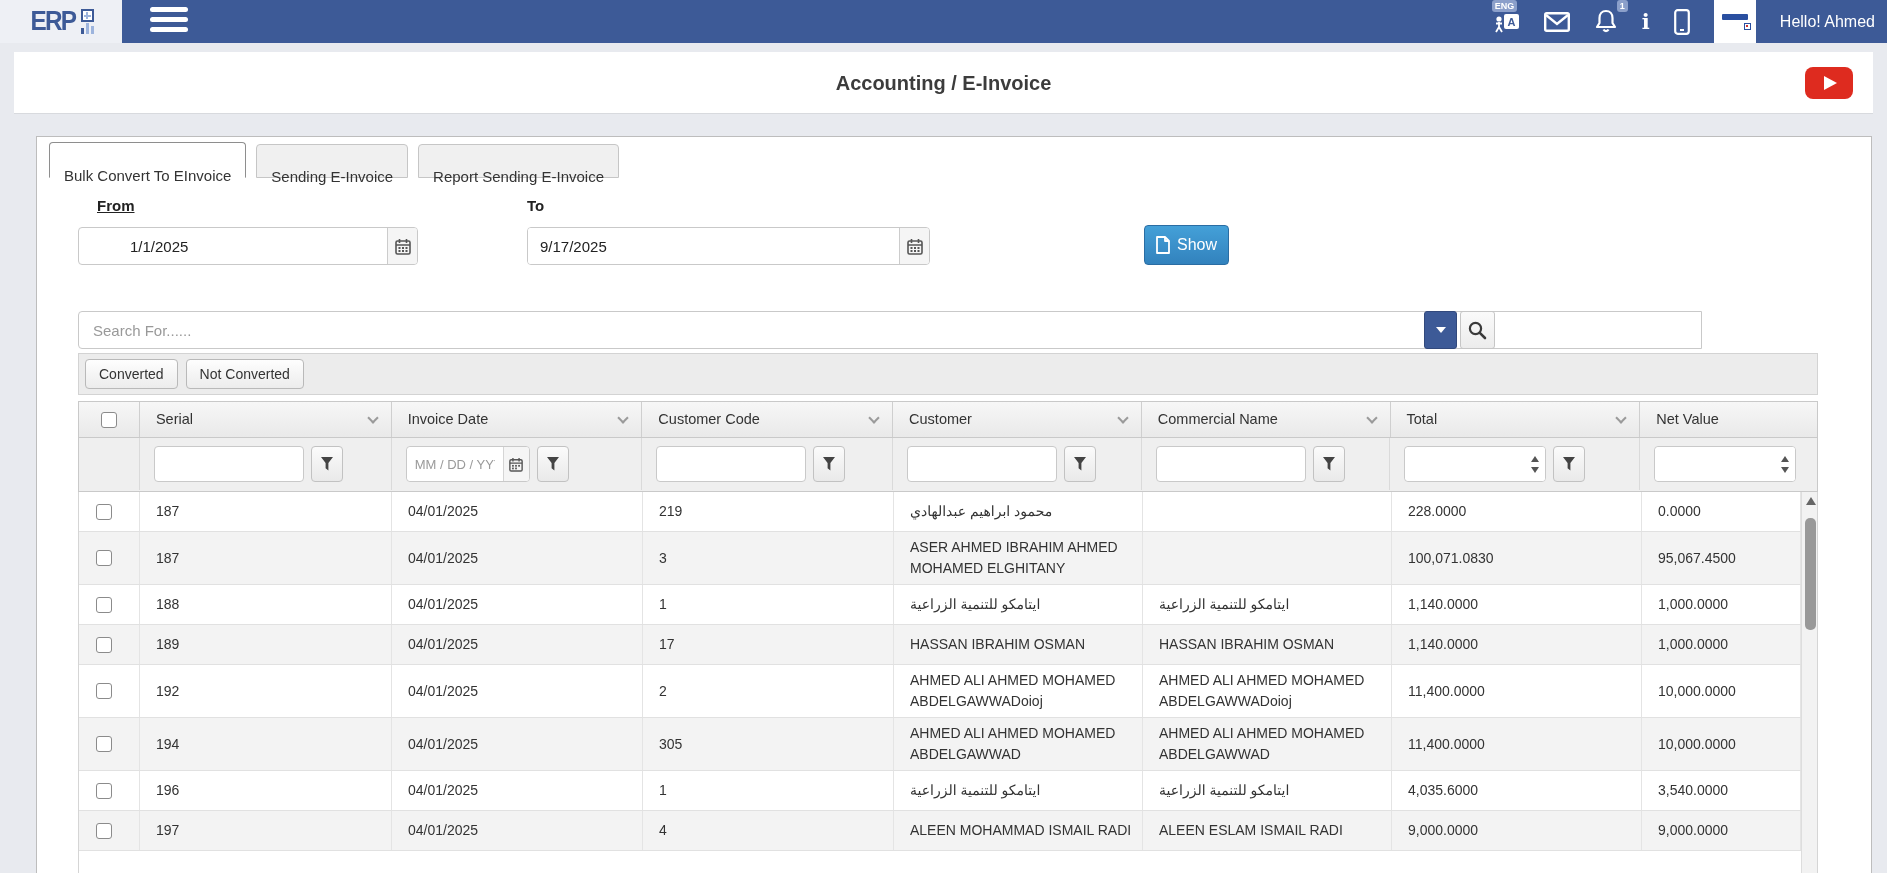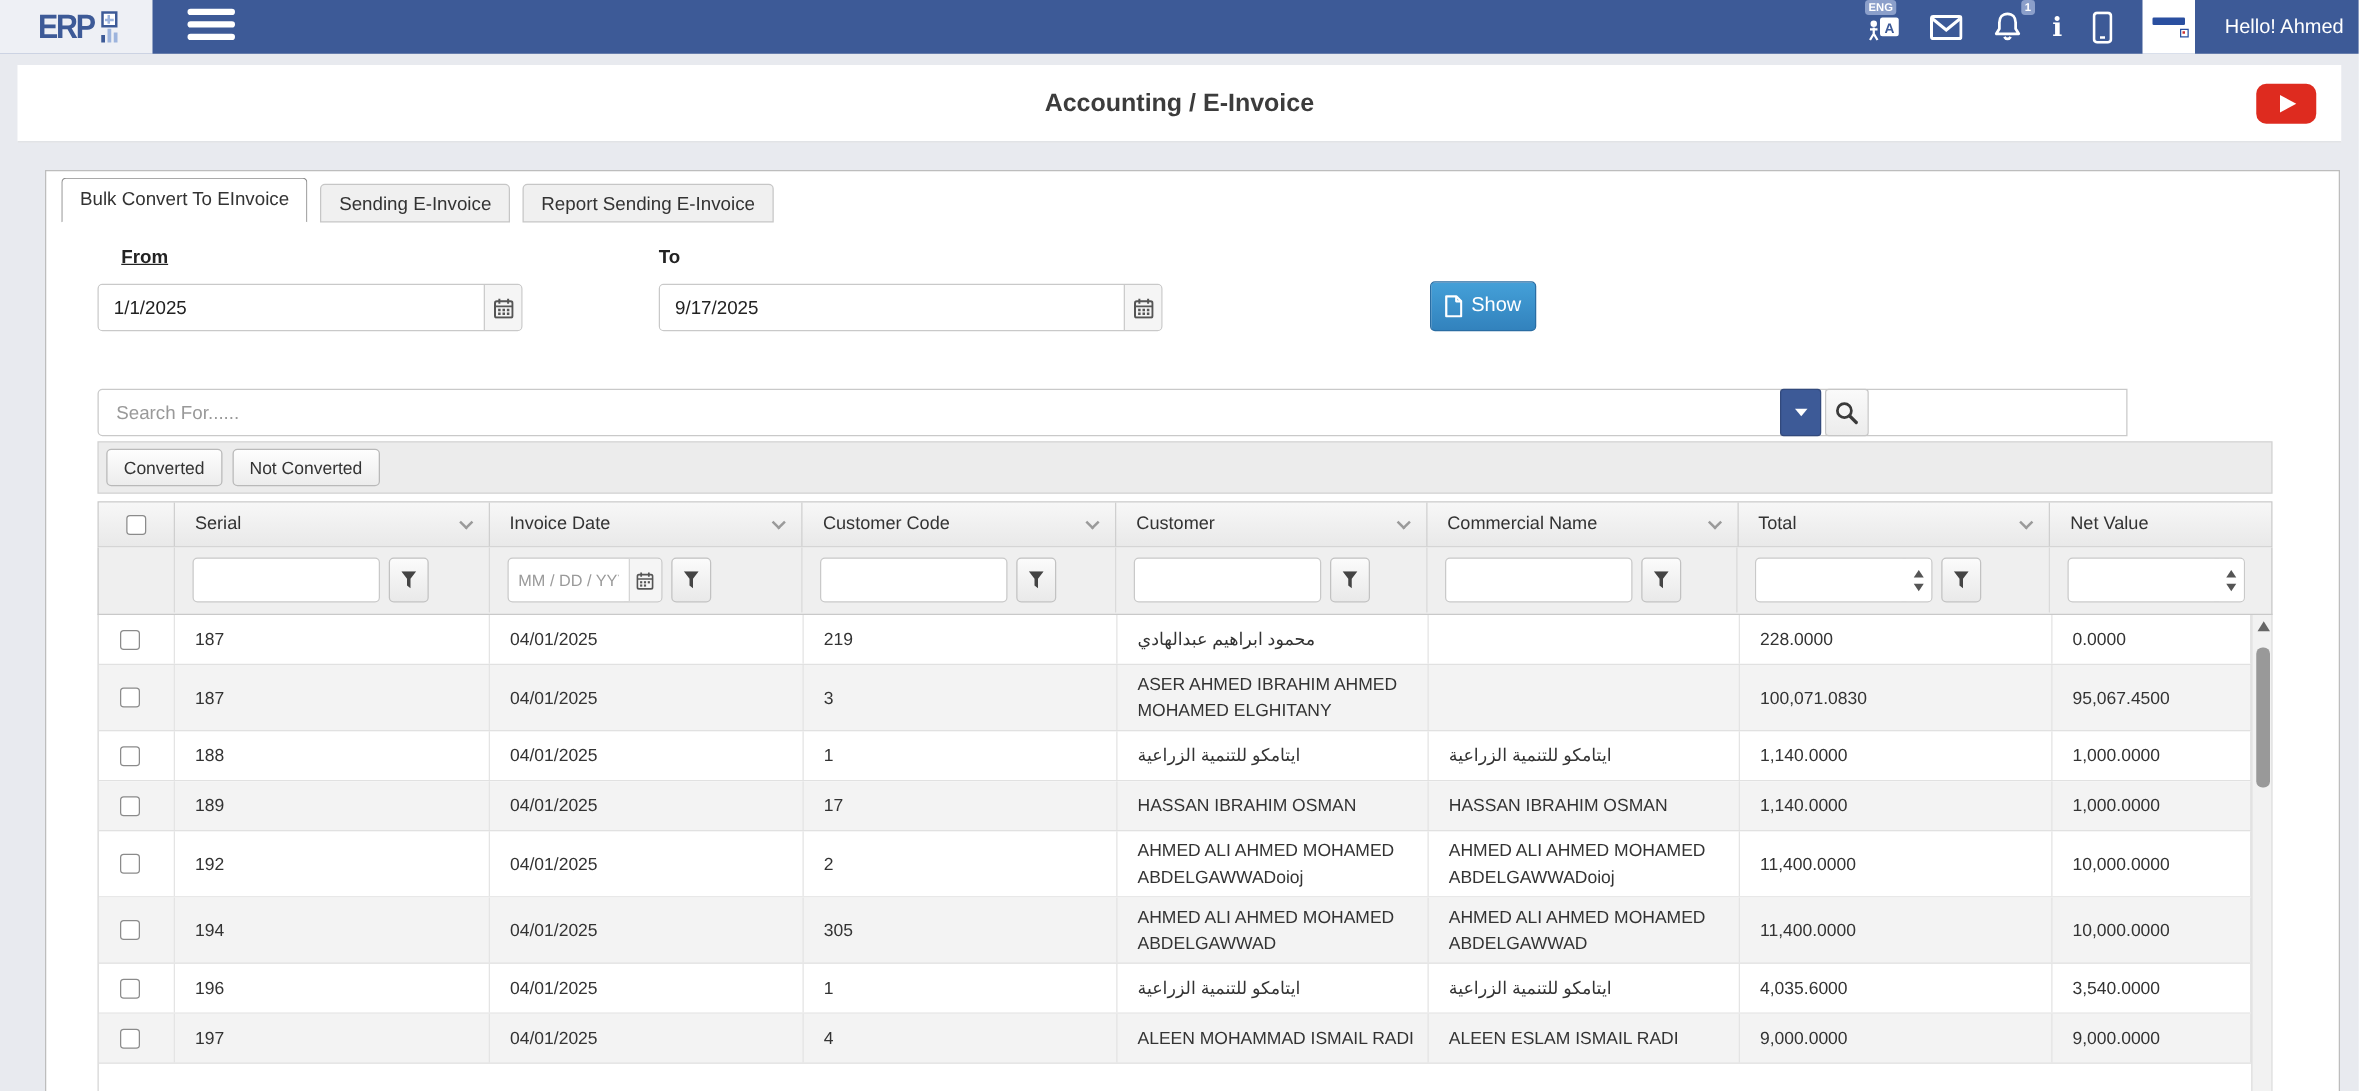--- a/index.html
+++ b/index.html
@@ -36,27 +36,27 @@
   .partner-sq:before{content:"";position:absolute;left:1px;top:1px;width:2px;height:2px;background:#c33;}
   .greeting{color:#fff;font-size:16px;white-space:nowrap;padding-right:2px;}
   
   .titlebar{position:absolute;left:14px;top:52px;width:1859px;height:62px;background:#fff;border-bottom:1px solid #d8dade;}
   .page-title{text-align:center;line-height:62px;font-size:20px;font-weight:bold;color:#3c3c3c;}
   .youtube-btn{position:absolute;left:1791px;top:15px;width:48px;height:32px;background:var(--yt-red,#de2b1f);border-radius:8px;display:flex;align-items:center;justify-content:center;cursor:pointer;}
   .play-tri{width:0;height:0;border-left:13px solid #fff;border-top:7.5px solid transparent;border-bottom:7.5px solid transparent;margin-left:3px;}
   
   .card{position:absolute;left:36px;top:136px;width:1836px;height:737px;background:#fff;border:1px solid #bdbdbd;border-bottom:none;}
   .tabs{position:absolute;left:12px;top:5px;display:flex;align-items:flex-end;gap:10px;}
-  .tab{height:31px;line-height:31px;padding:0 14px;background:#f0f0f0;border:1px solid #c6c6c6;border-radius:4px 4px 0 0;font-size:15px;color:#333;white-space:nowrap;cursor:pointer;}
+  .tab{height:31px;line-height:31px;padding:16px 14px;background:#f0f0f0;border:1px solid #c6c6c6;border-radius:4px 4px 0 0;font-size:15px;color:#333;white-space:nowrap;cursor:pointer;}
   .tab.active{background:#fff;border-color:#8e8e8e;border-bottom-color:#fff;height:36px;line-height:34px;z-index:2;}
   .flabel{position:absolute;font-size:15px;font-weight:bold;color:#222;}
   .from-label{left:60px;top:60px;text-decoration:underline;}
   .to-label{left:490px;top:60px;}
   .dateinput-lg{position:absolute;top:90px;height:38px;border:1px solid #c9c9c9;border-radius:4px;background:#fff;display:flex;overflow:hidden;}
-  .from-input-box{left:41px;width:340px;}
+  .from-input-box{left:41px;width:340px;padding-left:39px;}
   .to-input-box{left:490px;width:403px;}
   .dateinput-lg input{flex:1;border:none;outline:none;font-size:15px;color:#222;padding:0 12px;font-family:inherit;background:#fff;}
   .calseg-lg{width:30px;border-left:1px solid #ccc;background:#f5f5f5;display:flex;align-items:center;justify-content:center;cursor:pointer;}
   .show-btn{position:absolute;left:1107px;top:88px;width:85px;height:40px;background:linear-gradient(#44a0d8,#3282bd);border:1px solid #2a6da3;border-radius:4px;color:#fff;font-size:16px;display:flex;align-items:center;justify-content:center;gap:7px;cursor:pointer;font-family:inherit;}
   .search-input{position:absolute;left:41px;top:174px;width:1624px;height:38px;border:1px solid #c9c9c9;border-radius:4px 0 0 4px;font-size:15px;padding:0 14px;color:#333;outline:none;font-family:inherit;}
   .search-input::placeholder{color:#999;}
   .drop-btn{position:absolute;left:1387px;top:174px;width:33px;height:38px;background:var(--navbar,#3d5a97);border:1px solid #32497c;border-radius:3px;display:flex;align-items:center;justify-content:center;cursor:pointer;}
   .caret-dn{width:0;height:0;border-top:6px solid #fff;border-left:5px solid transparent;border-right:5px solid transparent;}
   .search-btn{position:absolute;left:1423px;top:174px;width:35px;height:38px;background:linear-gradient(#fafafa,#ececec);border:1px solid #c6c6c6;border-radius:3px;display:flex;align-items:center;justify-content:center;cursor:pointer;}
   

